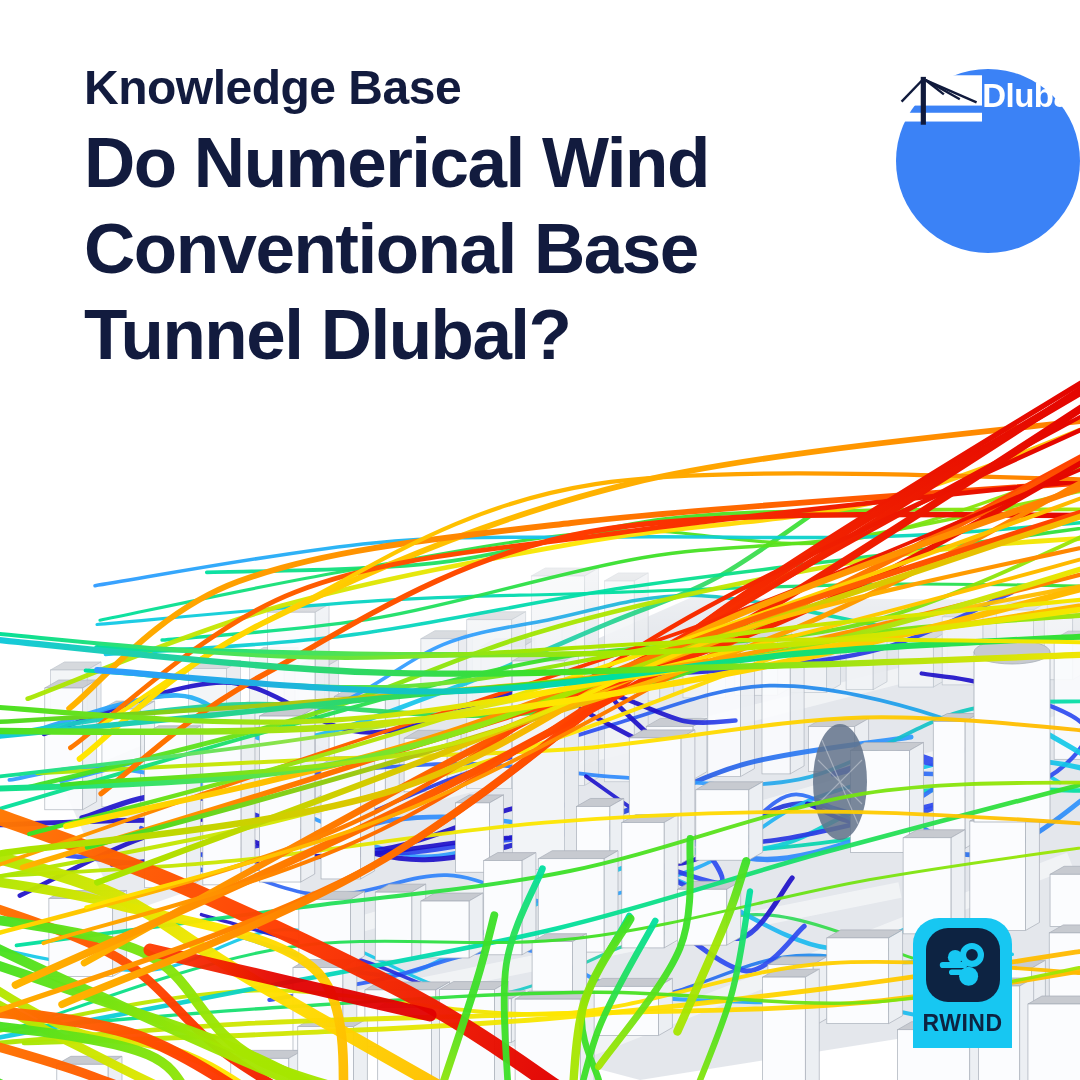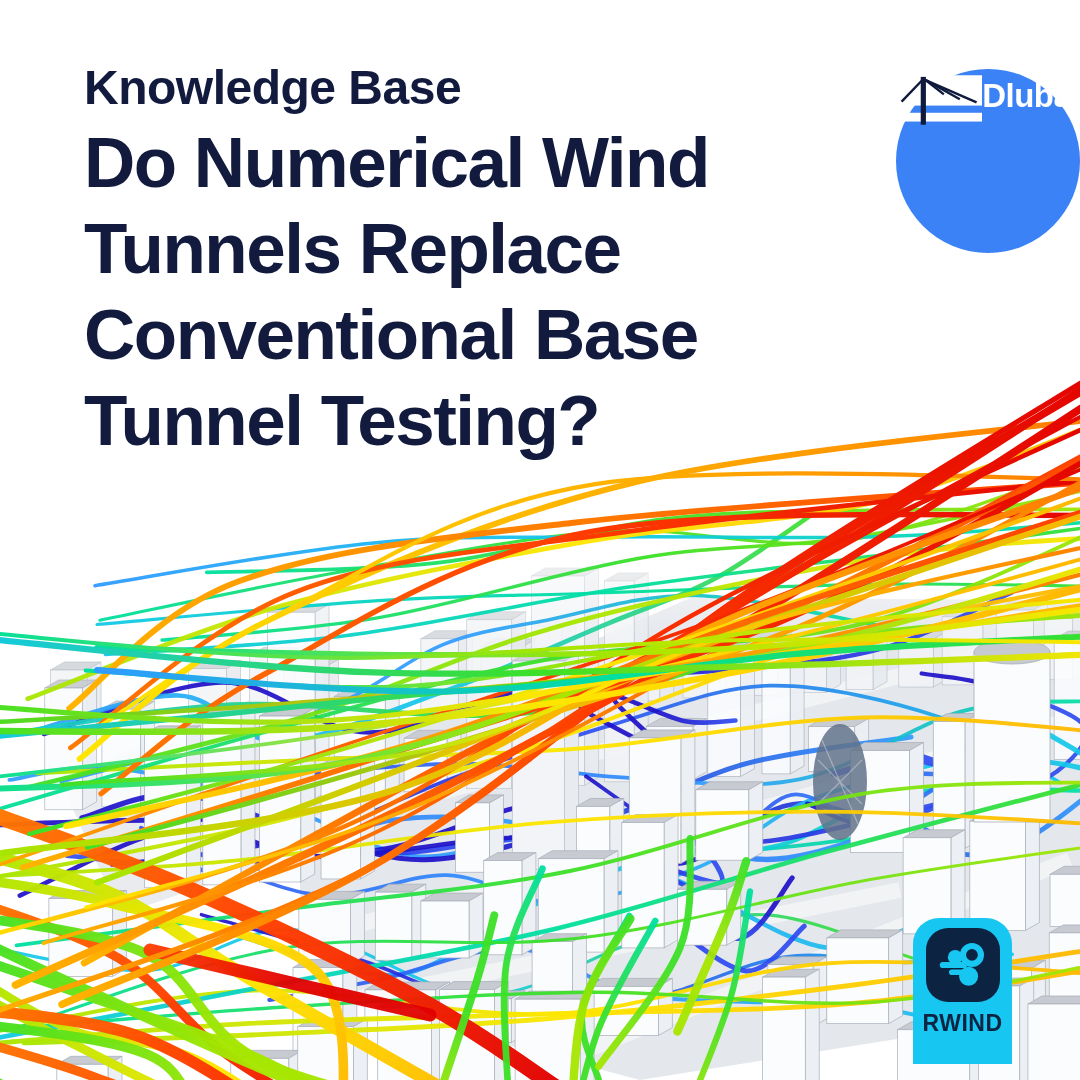--- a/index.html
+++ b/index.html
@@ -14,21 +14,21 @@
            font-size:48px;font-weight:bold;color:var(--navy);letter-spacing:-0.5px;}
   .title{position:absolute;left:84px;top:120px;z-index:3;color:var(--navy);
          font-weight:bold;font-size:71px;line-height:86px;letter-spacing:-1.5px;white-space:nowrap;}
 
   .dlubal{position:absolute;left:896px;top:69px;width:184px;height:184px;border-radius:50%;
           background:#3b82f6;z-index:4;display:flex;flex-direction:row;
           align-items:flex-start;justify-content:center;}
   .dlubal .bridge{width:108px;height:62px;display:block;}
   .dlubal .word{margin-top:8px;font-size:33px;font-weight:bold;color:#fff;letter-spacing:-0.5px;}
 
-  .rwind{position:absolute;left:913px;top:918px;width:99px;height:146px;z-index:4;
+  .rwind{position:absolute;left:913px;top:918px;width:99px;height:130px;z-index:4;
          background:var(--cyan);border-radius:26px 26px 0 0;display:flex;
          flex-direction:column;align-items:center;}
   .rwind .appicon{width:74px;height:74px;margin-top:10px;background:#0D2342;border-radius:22px;
                   display:flex;align-items:center;justify-content:center;}
   .rwind .appicon svg{width:56px;height:56px;display:block;}
   .rwind .word{margin-top:8px;font-size:23px;font-weight:bold;color:#0D2342;letter-spacing:0.5px;}
 </style>
 </head>
 <body>
 
@@ -862,23 +862,22 @@
         <path d="M97.2,670.1C156.6,673.6 335.9,694.0 453.9,691.2C571.9,688.4 693.2,662.5 805.1,653.1C916.9,643.6 1071.7,637.6 1125.0,634.5" fill="none" stroke="url(#sg94)" stroke-width="6.1" stroke-linecap="round" opacity="1"></path>
         <path d="M-27.8,631.7C32.0,636.0 202.8,656.4 331.0,657.8C459.1,659.2 609.1,642.6 741.4,640.1C873.7,637.6 1061.1,642.4 1125.0,642.9" fill="none" stroke="url(#sg95)" stroke-width="4.0" stroke-linecap="round" opacity="1"></path>
         <path d="M-38.9,636.2C28.7,642.2 234.6,667.1 366.8,672.1C499.0,677.1 628.0,669.3 754.4,666.2C880.7,663.0 1063.2,655.4 1125.0,653.3" fill="none" stroke="url(#sg96)" stroke-width="6.3" stroke-linecap="round" opacity="1"></path>
       </g>
   </svg>
 
   <div class="eyebrow">Knowledge Base</div>
 
   <div class="title">
     <div>Do Numerical Wind</div>
-    <div>Tunnels Replace</div>
     <div>Conventional Base</div>
-    <div>Tunnel Testing?</div>
+    <div>Tunnel Dlubal?</div>
   </div>
 
   <div class="dlubal">
     <svg class="bridge" viewBox="0 0 108 62">
       <rect x="0" y="0" width="108" height="38" fill="#FFFFFF"></rect>
       <rect x="0" y="47" width="108" height="11" fill="#FFFFFF"></rect>
       <line x1="34" y1="5" x2="7" y2="33" stroke="#101A3C" stroke-width="3"></line>
       <line x1="37" y1="6" x2="60" y2="24" stroke="#101A3C" stroke-width="3"></line>
       <line x1="37" y1="6" x2="80" y2="30" stroke="#101A3C" stroke-width="3"></line>
       <line x1="37" y1="6" x2="101" y2="34" stroke="#101A3C" stroke-width="3"></line>

